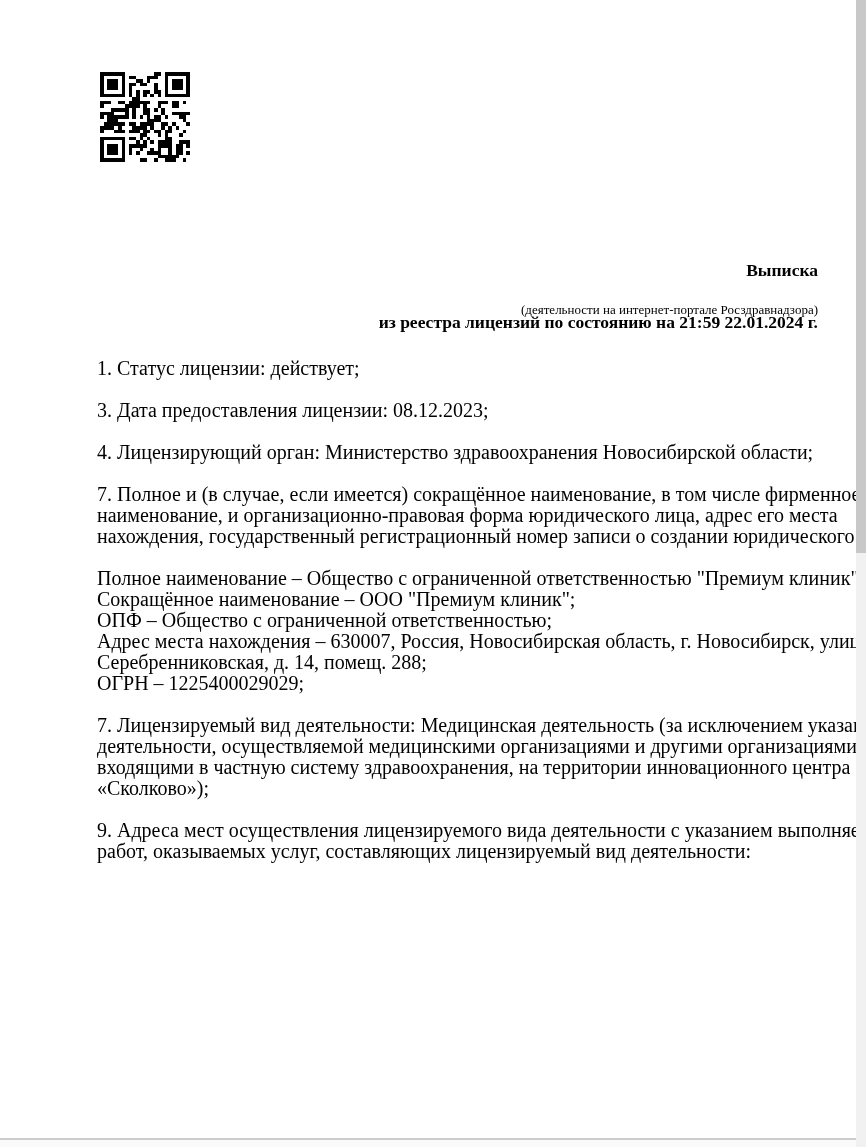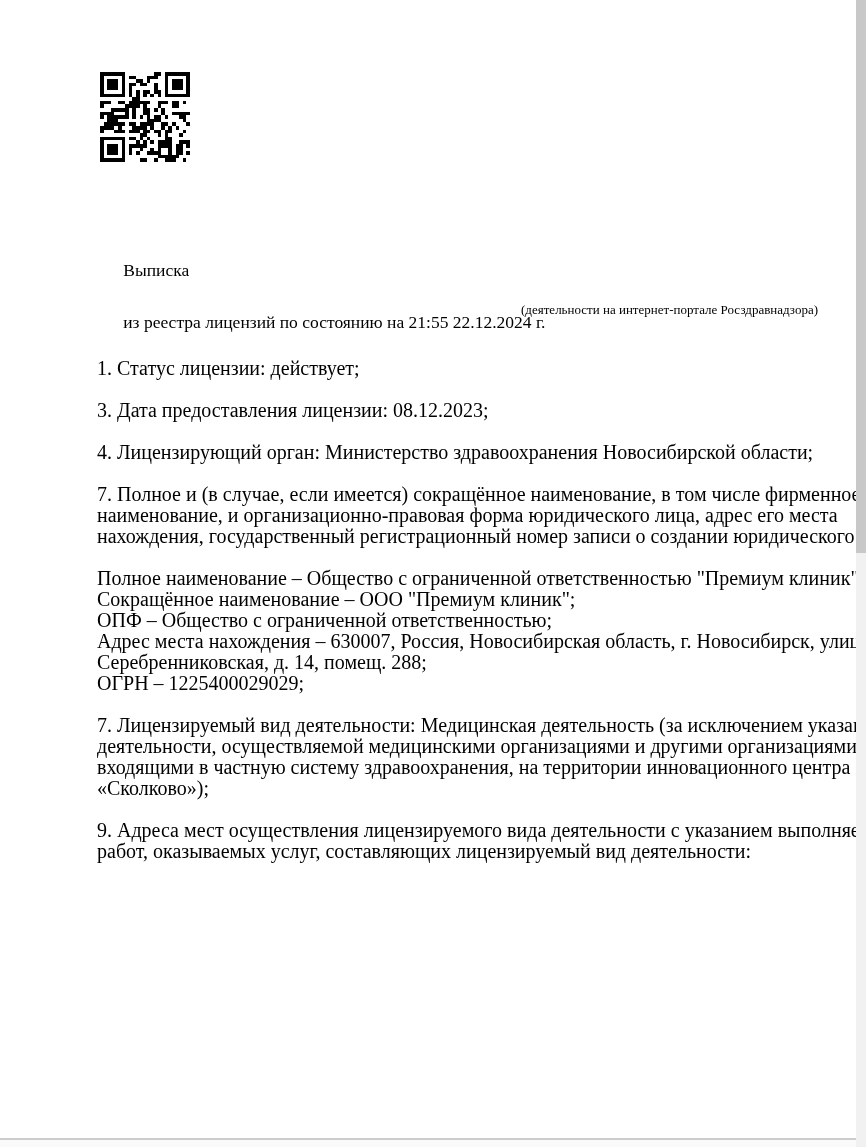--- a/index.html
+++ b/index.html
@@ -33,22 +33,22 @@
     left: 100px;
     top: 72px;
     width: 90px;
     height: 90px;
   }
   .title-block {
     position: absolute;
     left: 97px;
     top: 231px;
     width: 721px;
-    text-align: left;
-    font-weight: normal;
+    text-align: right;
+    font-weight: bold;
     font-size: 17.5px;
     line-height: 26px;
     white-space: pre;
   }
   .subtitle {
     position: absolute;
     left: 97px;
     top: 301px;
     width: 721px;
     text-align: right;
@@ -397,21 +397,21 @@
         <rect x="12" y="24" width="1" height="1" fill="#000"></rect>
         <rect x="15" y="24" width="1" height="1" fill="#000"></rect>
         <rect x="18" y="24" width="1" height="1" fill="#000"></rect>
         <rect x="19" y="24" width="1" height="1" fill="#000"></rect>
         <rect x="20" y="24" width="1" height="1" fill="#000"></rect>
         <rect x="23" y="24" width="1" height="1" fill="#000"></rect>
       </svg>
 
     <div class="title-block">
       <span>Выписка</span><br>
-      <span>из реестра лицензий по состоянию на 21:55 22.12.2024 г.</span>
+      <span>из реестра лицензий по состоянию на 21:59 22.01.2024 г.</span>
     </div>
 
     <div class="subtitle">(деятельности на интернет-портале Росздравнадзора)</div>
 
     <div class="body-text">
       <div class="para">1. Статус лицензии: действует;</div>
       <div class="para">3. Дата предоставления лицензии: 08.12.2023;</div>
       <div class="para">4. Лицензирующий орган: Министерство здравоохранения Новосибирской области;</div>
       <div class="para">7. Полное и (в случае, если имеется) сокращённое наименование, в том числе фирменное
 наименование, и организационно-правовая форма юридического лица, адрес его места

